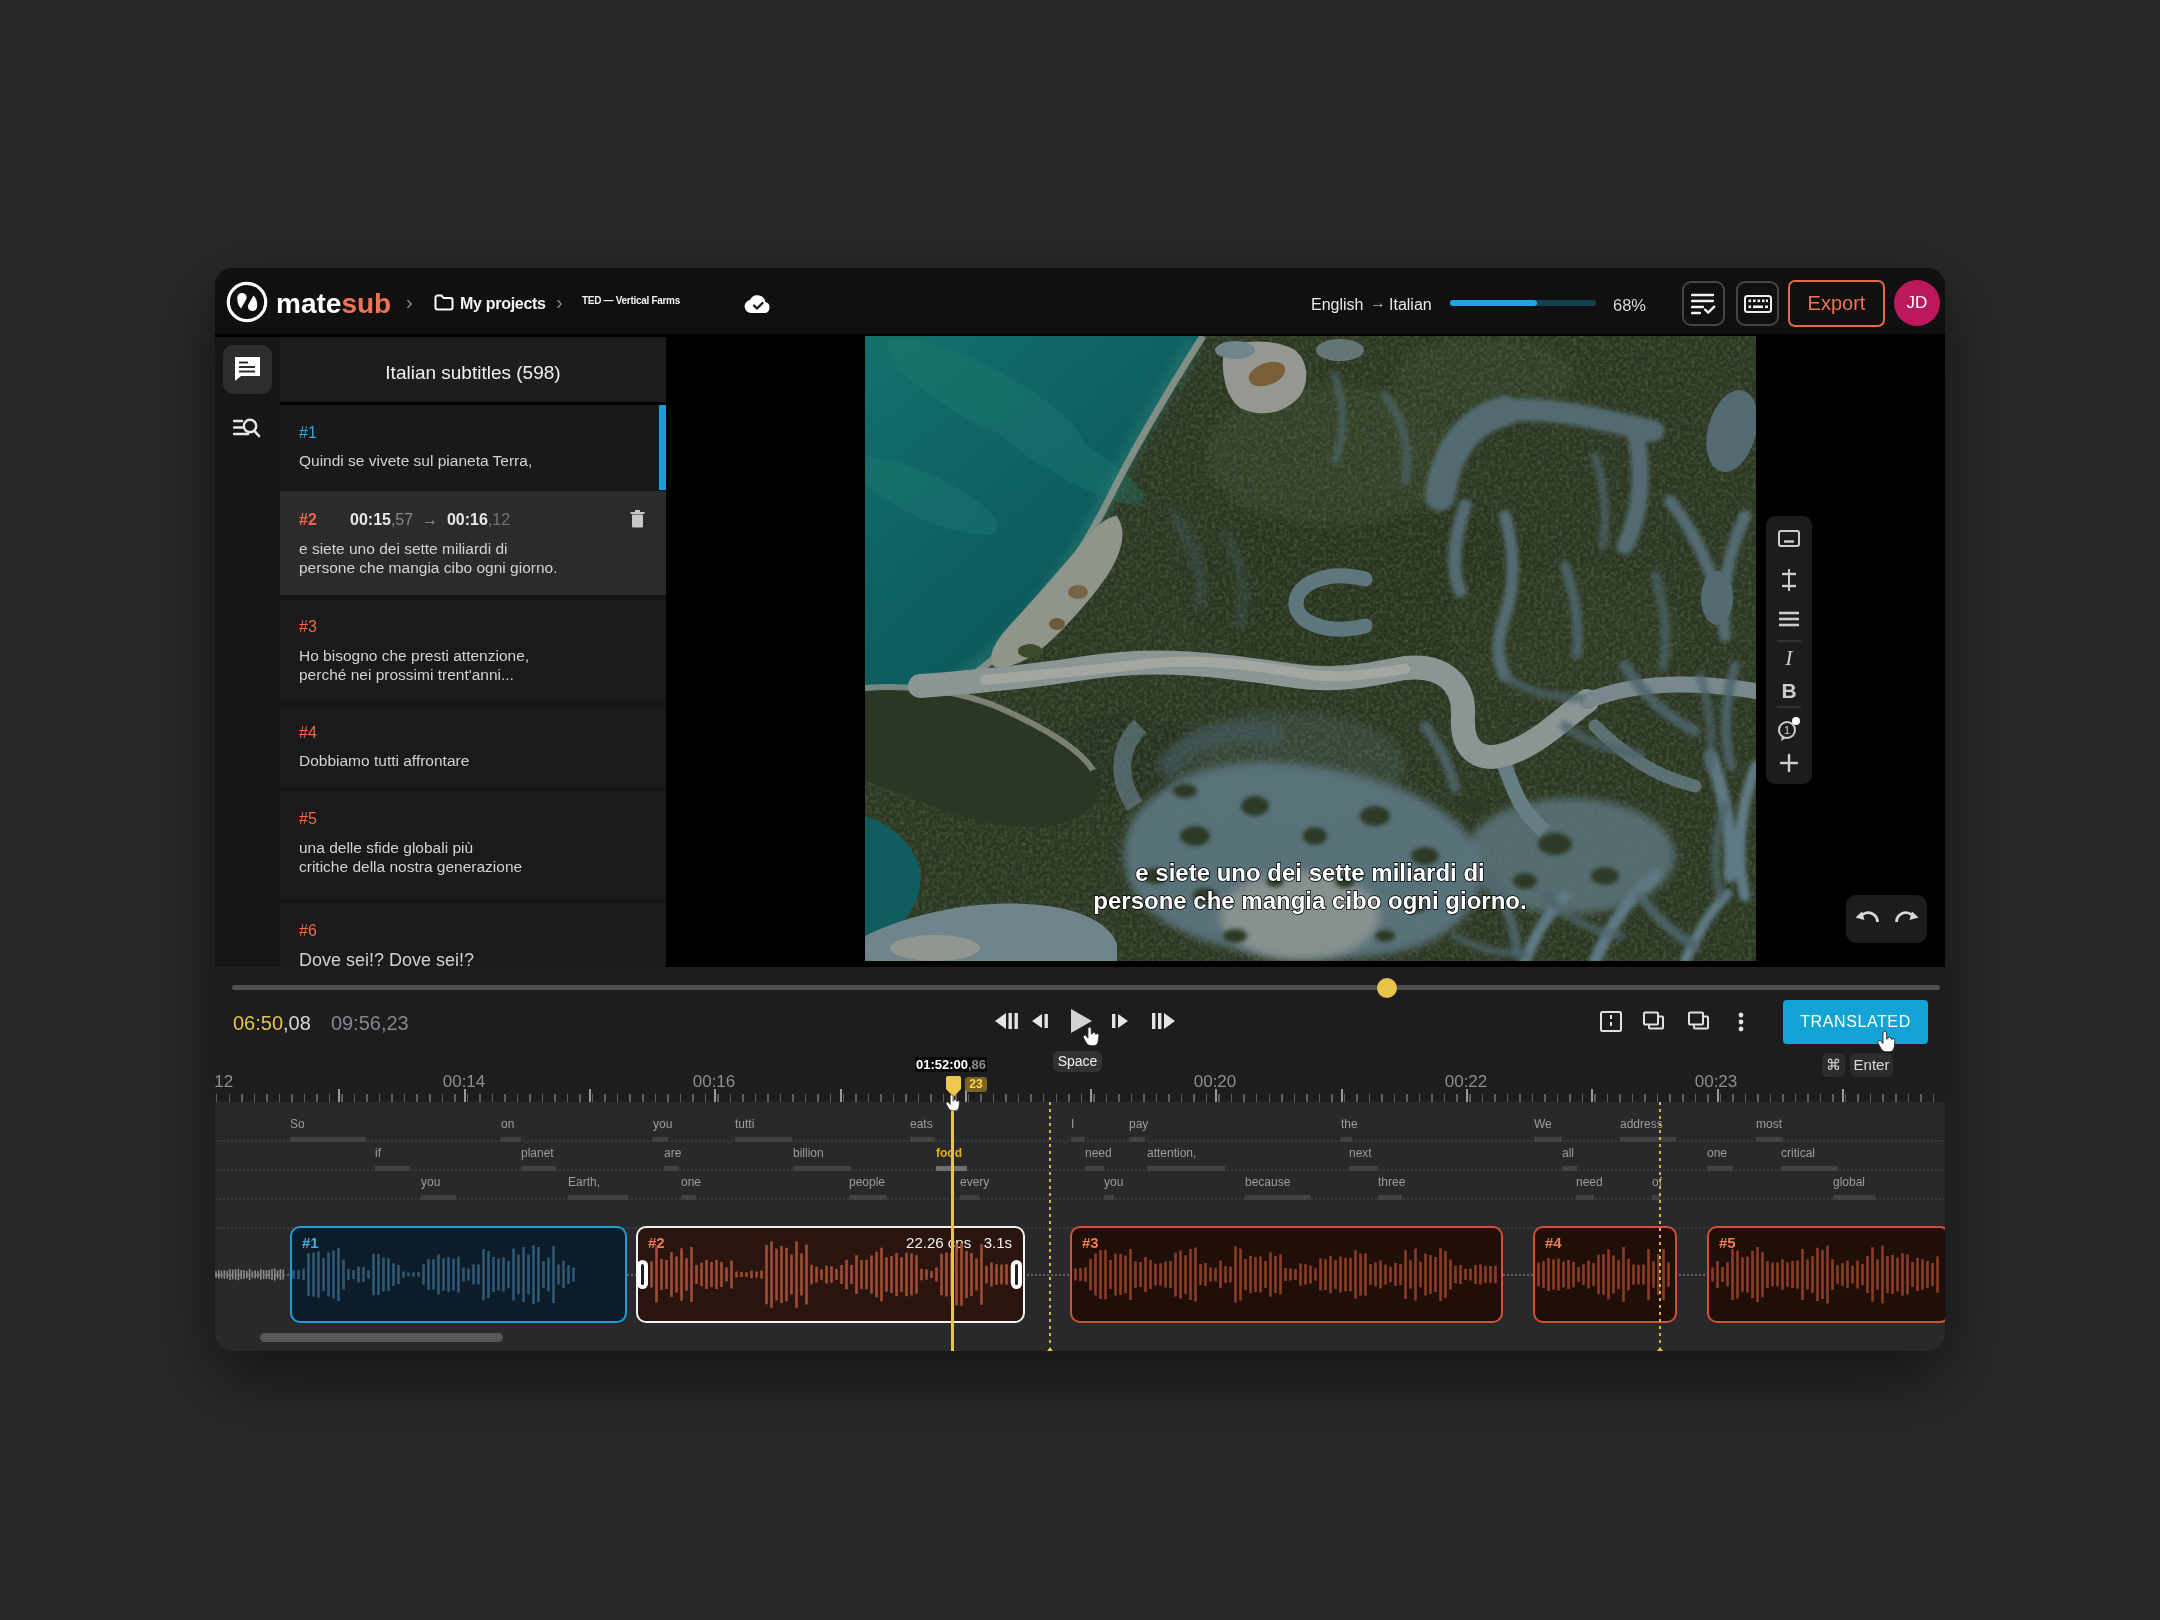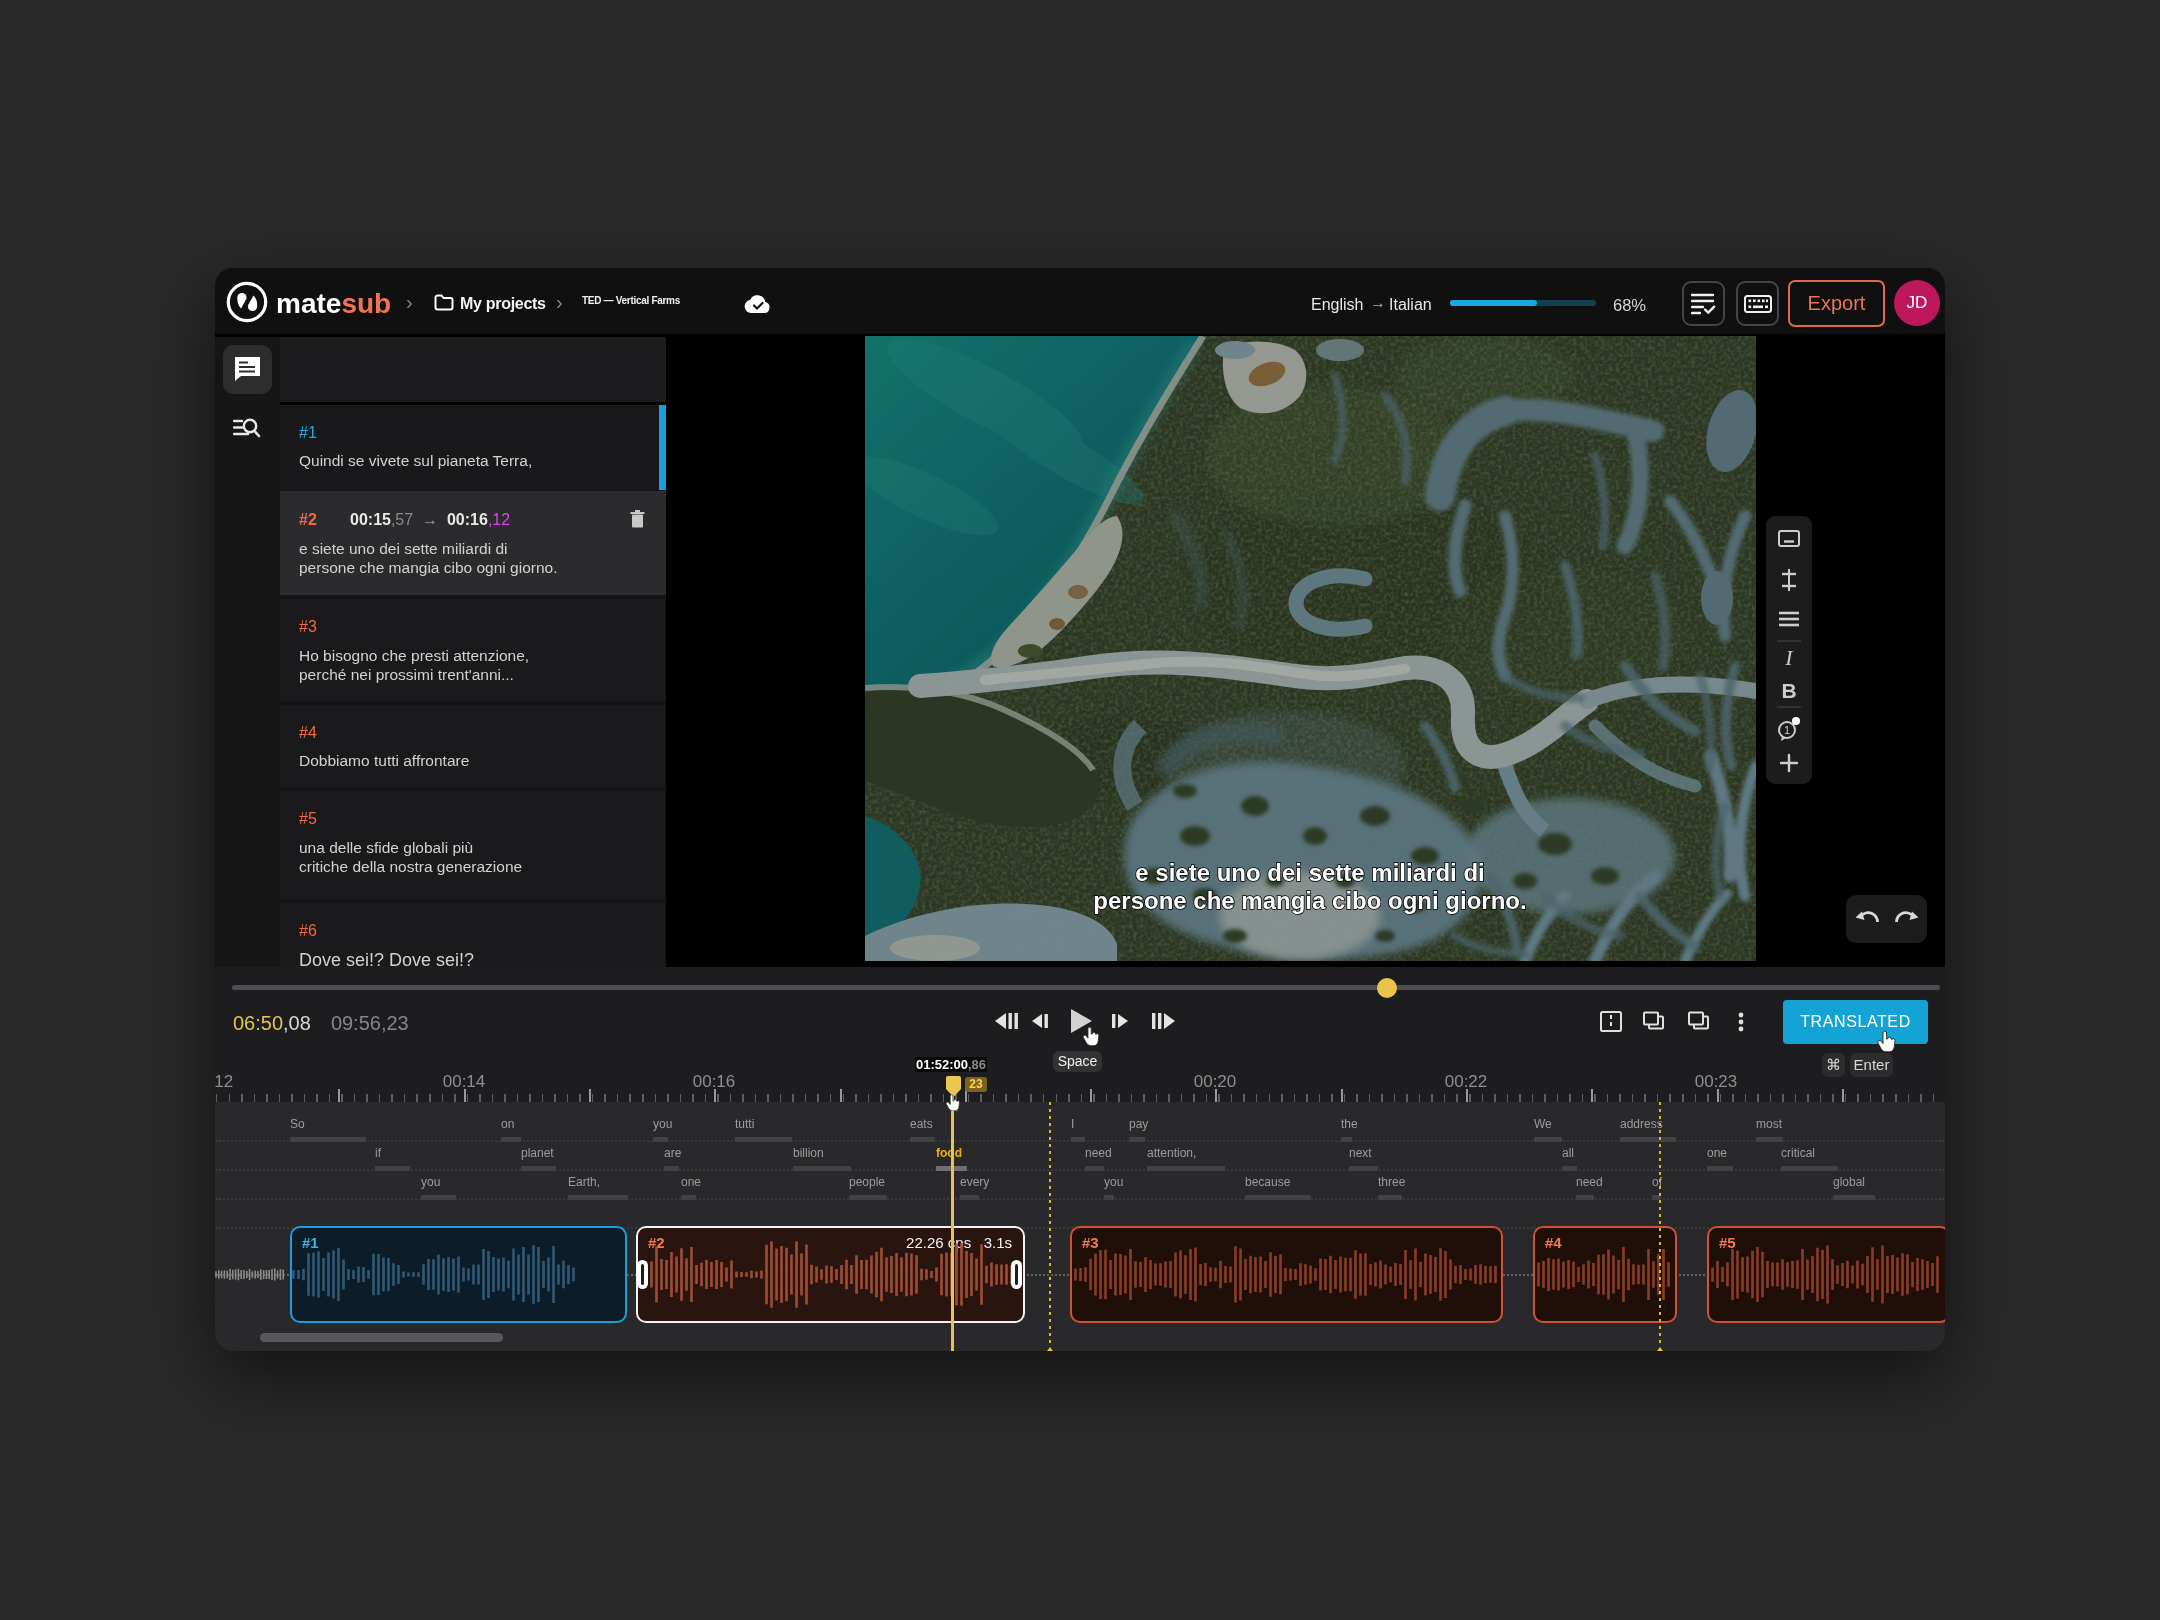--- a/index.html
+++ b/index.html
@@ -83,32 +83,33 @@
 <g stroke="#e8e8e8" stroke-width="2.4" stroke-linecap="round">
 <line x1="1" y1="3" x2="9" y2="3"></line>
           <line x1="1" y1="9.5" x2="9" y2="9.5"></line>
           <line x1="1" y1="16" x2="15" y2="16"></line>
         </g>
 <circle cx="17" cy="8" r="6.2" fill="none" stroke="#e8e8e8" stroke-width="2.4"></circle>
 <line x1="21.5" y1="13" x2="26" y2="18" stroke="#e8e8e8" stroke-width="2.6" stroke-linecap="round"></line>
       </svg>
 <div class="abs" style="left:280px;top:337px;width:386px;height:630px;background:#141416"></div>
       <div class="abs" style="left:280px;top:337px;width:386px;height:65px;background:#1d1d1f"></div>
+<div class="abs" style="left:280px;top:340px;width:386px;font-size:19px;color:#f0f0f0;text-align:center;padding-top:22px">Italian subtitles (598)</div>
 <div class="abs" style="left:280px;top:402px;width:386px;height:3px;background:#000"></div>
 <div class="abs" style="left:280px;top:405px;width:386px;height:85px;background:#19191b"></div>
 <div class="abs" style="left:280px;top:491px;width:386px;height:104px;background:#2b2b2d"></div>
 <div class="abs" style="left:280px;top:599px;width:386px;height:102px;background:#1a1a1c"></div>
 <div class="abs" style="left:280px;top:705px;width:386px;height:82px;background:#1a1a1c"></div>
 <div class="abs" style="left:280px;top:791px;width:386px;height:108px;background:#1a1a1c"></div>
 <div class="abs" style="left:280px;top:903px;width:386px;height:64px;background:#1a1a1c"></div>
 <div class="abs" style="left:659px;top:405px;width:7px;height:85px;background:#19a0d9"></div>
 <div class="abs" style="left:299px;top:424px;font-size:16px;color:#2ea7e0">#1</div>
 <div class="abs" style="left:299px;top:452px;font-size:15.5px;color:#d2d2d2">Quindi se vivete sul pianeta Terra,</div>
 <div class="abs" style="left:299px;top:511px;font-size:16px;color:#ec6a45;font-weight:bold">#2</div>
-<div class="abs" style="left:350px;top:511px;font-size:16px;color:#e8e8e8;font-weight:bold">00:15<span style="color:#8a8a8c;font-weight:normal">,57</span>&nbsp;&nbsp;<span style="color:#9a9a9c;font-weight:normal">→</span>&nbsp;&nbsp;00:16<span style="color:#d946ef;font-weight:normal">,12</span></div>
+<div class="abs" style="left:350px;top:511px;font-size:16px;color:#e8e8e8;font-weight:bold">00:15<span style="color:#8a8a8c;font-weight:normal">,57</span>&nbsp;&nbsp;<span style="color:#9a9a9c;font-weight:normal">→</span>&nbsp;&nbsp;00:16<span style="color:#737373;font-weight:normal">,12</span></div>
 <svg class="abs" style="left:630px;top:510px" width="15" height="18" viewBox="0 0 15 18">
 <rect x="2" y="4.5" width="11" height="13" rx="1" fill="#c8c8c8"></rect>
         <rect x="0.5" y="2" width="14" height="2" fill="#c8c8c8"></rect>
         <rect x="5" y="0" width="5" height="2.5" fill="#c8c8c8"></rect>
       </svg>
 <div class="abs" style="left:299px;top:539px;font-size:15.5px;color:#d2d2d2;line-height:19px">e siete uno dei sette miliardi di<br>persone che mangia cibo ogni giorno.</div>
 <div class="abs" style="left:299px;top:618px;font-size:16px;color:#ec6a45">#3</div>
 <div class="abs" style="left:299px;top:646px;font-size:15.5px;color:#d2d2d2;line-height:19px">Ho bisogno che presti attenzione,<br>perché nei prossimi trent'anni...</div>
 <div class="abs" style="left:299px;top:724px;font-size:16px;color:#ec6a45">#4</div>
 <div class="abs" style="left:299px;top:752px;font-size:15.5px;color:#d2d2d2">Dobbiamo tutti affrontare</div>

